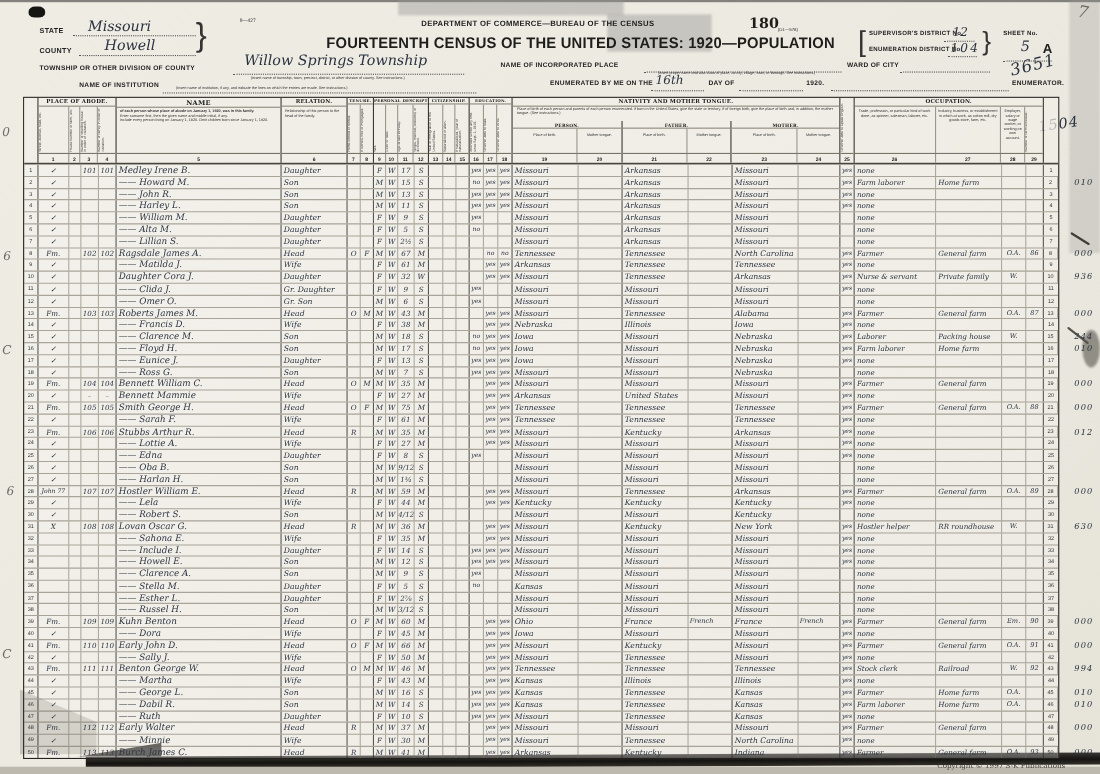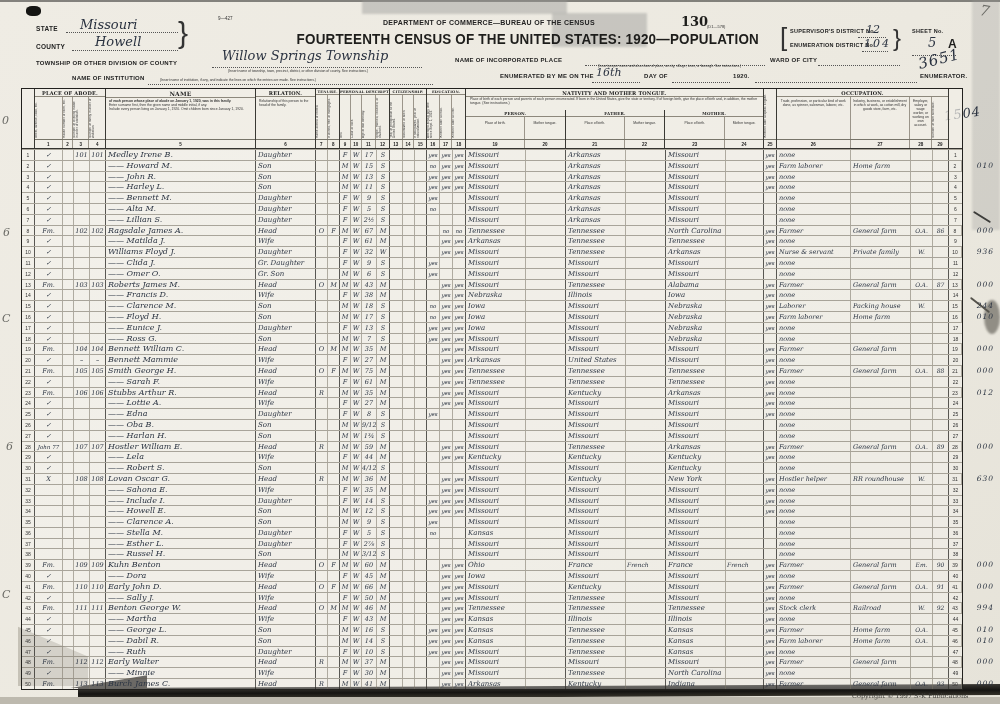--- a/index.html
+++ b/index.html
@@ -73,21 +73,21 @@
   <div class="abs" style="left:984px;top:300px;width:16px;height:34px;background:#4a473f;border-radius:50%;opacity:.55;filter:blur(1px);"></div>
   <div class="abs" style="left:18px;top:612px;width:70px;height:74px;background:#c6c2b7;clip-path:polygon(0 20%,100% 60%,100% 100%,0 100%);"></div>
   <div class="abs" style="left:62px;top:656px;width:85px;height:32px;background:#3a3732;clip-path:polygon(10% 100%,100% 60%,100% 100%);"></div>
   <div class="abs" style="left:78px;top:686px;width:922px;height:11px;background:linear-gradient(180deg,#3a3833,#151412 55%,#343129);transform:rotate(-0.25deg);"></div>
   <div class="abs" style="left:0;top:697px;width:1000px;height:7px;background:#bdb9ae;"></div>
   <div class="abs" style="left:972px;top:216px;width:20px;height:2px;background:#3d3d3a;transform:rotate(32deg);border-radius:2px;"></div>
   <div class="abs" style="left:968px;top:304px;width:24px;height:2px;background:#55534c;transform:rotate(38deg);border-radius:2px;"></div>
 
 
   <div class="abs tiny" style="left:218px;top:16px;font-size:4.5px;">9—427</div>
-  <div class="abs pr" style="left:681px;top:14px;font-family:'DejaVu Serif',serif;font-weight:bold;font-size:13px;">130</div>
+  <div class="abs pr" style="left:681px;top:14px;font-family:'DejaVu Serif',serif;font-weight:bold;font-size:13px;">180</div>
   <div class="abs tiny" style="left:707px;top:25px;font-size:4px;">(D1—578)</div>
   <div class="abs lbl" style="left:383px;top:19px;font-size:7px;">DEPARTMENT OF COMMERCE—BUREAU OF THE CENSUS</div>
   <div class="abs pr" style="left:288px;top:31px;width:430px;text-align:center;font-size:14px;font-weight:bold;letter-spacing:.2px;transform:scaleX(.96);white-space:nowrap;">FOURTEENTH CENSUS OF THE UNITED STATES: 1920—POPULATION</div>
 
   <div class="abs lbl" style="left:36px;top:25px;">STATE</div>
   <div class="abs dots" style="left:66px;top:22px;width:112px;"></div>
   <div class="abs hwbig" style="left:80px;top:17px;font-size:13px;">Missouri</div>
   <div class="abs lbl" style="left:36px;top:43px;">COUNTY</div>
   <div class="abs dots" style="left:72px;top:40px;width:106px;"></div>
   <div class="abs hwbig" style="left:95px;top:34px;font-size:13px;">Howell</div>
@@ -474,21 +474,21 @@
         <div class="td c-emp" style="width: 22px;"></div>
         <div class="td c-emp dark" style="width: 16px;"></div>
         <div class="td c-rn2" style="width: 13px;">4</div>
       </div>
       <div class="tr">
         <div class="td c-rn dark" style="width: 13px;">5</div>
         <div class="td c-hw" style="width: 28px;">✓</div>
         <div class="td c-hw" style="width: 11px;"></div>
         <div class="td c-hw" style="width: 16px;"></div>
         <div class="td c-hw dark" style="width: 16px;"></div>
-        <div class="td c-name dark" style="width: 150px;">—— Bennett M.</div>
+        <div class="td c-name dark" style="width: 150px;">—— William M.</div>
         <div class="td c-rel dark" style="width: 60px;">Daughter</div>
         <div class="td c-hw" style="width: 12px;"></div>
         <div class="td c-hw dark" style="width: 12px;"></div>
         <div class="td c-hw" style="width: 11px;">F</div>
         <div class="td c-hw" style="width: 11px;">W</div>
         <div class="td c-hw" style="width: 15px;">9</div>
         <div class="td c-hw dark" style="width: 13px;">S</div>
         <div class="td c-e" style="width: 13px;"></div>
         <div class="td c-e" style="width: 12px;"></div>
         <div class="td c-e dark" style="width: 12px;"></div>
@@ -640,21 +640,21 @@
         <div class="td c-emp" style="width: 22px;"></div>
         <div class="td c-emp dark" style="width: 16px;"></div>
         <div class="td c-rn2" style="width: 13px;">9</div>
       </div>
       <div class="tr">
         <div class="td c-rn dark" style="width: 13px;">10</div>
         <div class="td c-hw" style="width: 28px;">✓</div>
         <div class="td c-hw" style="width: 11px;"></div>
         <div class="td c-hw" style="width: 16px;"></div>
         <div class="td c-hw dark" style="width: 16px;"></div>
-        <div class="td c-name dark" style="width: 150px;">Williams Floyd J.</div>
+        <div class="td c-name dark" style="width: 150px;">Daughter Cora J.</div>
         <div class="td c-rel dark" style="width: 60px;">Daughter</div>
         <div class="td c-hw" style="width: 12px;"></div>
         <div class="td c-hw dark" style="width: 12px;"></div>
         <div class="td c-hw" style="width: 11px;">F</div>
         <div class="td c-hw" style="width: 11px;">W</div>
         <div class="td c-hw" style="width: 15px;">32</div>
         <div class="td c-hw dark" style="width: 13px;">W</div>
         <div class="td c-e" style="width: 13px;"></div>
         <div class="td c-e" style="width: 12px;"></div>
         <div class="td c-e dark" style="width: 12px;"></div>

